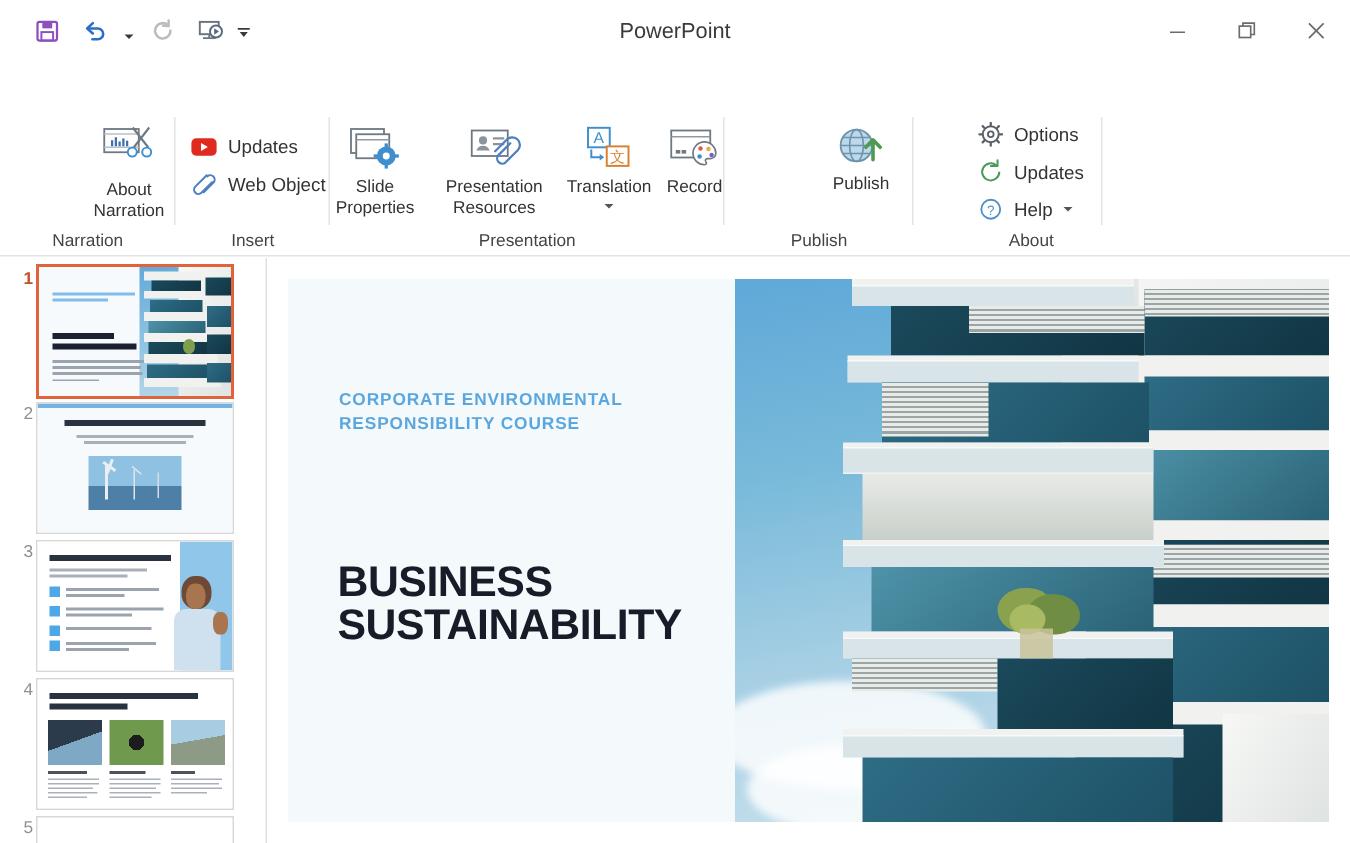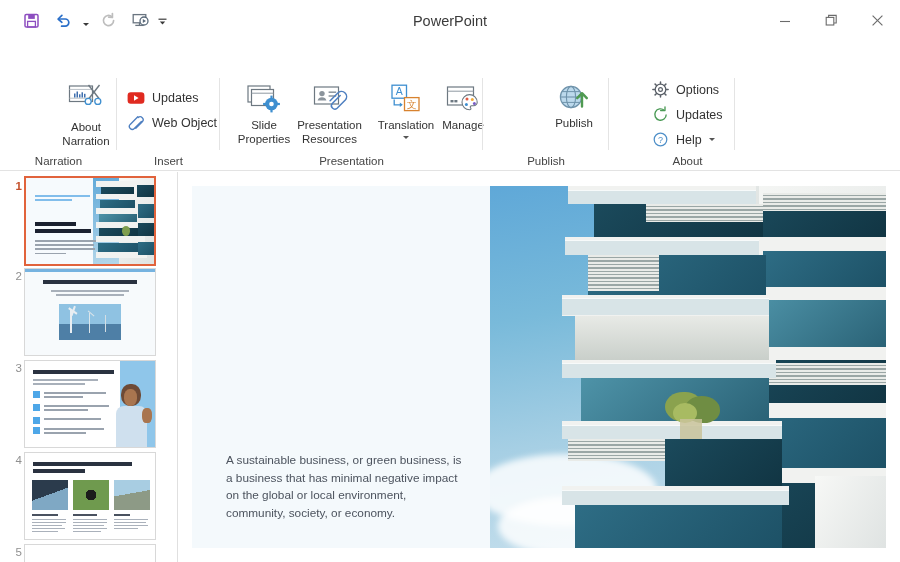--- a/index.html
+++ b/index.html
@@ -328,21 +328,21 @@
           <path d="M10.8 1.8 a2.9 2.9 0 0 1 4.1 4.1 L8.4 12.4" fill="none" stroke="#4e7fc0" stroke-width="1.35" stroke-linecap="round" transform="translate(0.4,0.8)"></path>
         </svg>
         <span class="lbl">Web Object</span>
       </div>
       <div class="glabel">Insert</div>
       <div class="gsep"></div>
     </div>
 
     <div class="rgroup" style="left:220px; width:263px;">
 
-      <div class="bigbtn" style="left:14px; top:6px; width:60px;justify-content:center;">
+      <div class="bigbtn" style="left:0; top:6px; width:60px;justify-content:center;">
         <svg width="38" height="34" viewBox="0 0 38 34">
           <rect x="3" y="4" width="22" height="16" fill="#fff" stroke="#6d7881" stroke-width="1.2"></rect>
           <rect x="6.5" y="7.5" width="22" height="16" fill="#fff" stroke="#6d7881" stroke-width="1.2"></rect>
           <line x1="6.5" y1="11.2" x2="28.5" y2="11.2" stroke="#8f99a1" stroke-width="1"></line>
           <circle cx="26.5" cy="22" r="6.3" fill="#3e8fd0"></circle>
           <circle cx="26.5" cy="22" r="2.3" fill="#fff"></circle>
           <g fill="#3e8fd0">
             <rect x="25.4" y="13.6" width="2.2" height="3"></rect>
               <rect x="25.4" y="27.4" width="2.2" height="3"></rect>
             <rect x="18.1" y="20.9" width="3" height="2.2"></rect>
@@ -388,21 +388,21 @@
           <rect x="3.5" y="5" width="26" height="18" fill="#fff" stroke="#6d7881" stroke-width="1.2"></rect>
           <line x1="3.5" y1="9.2" x2="29.5" y2="9.2" stroke="#8f99a1" stroke-width="1"></line>
           <rect x="6.5" y="18" width="3" height="2.4" fill="#6d7881"></rect>
           <rect x="10.4" y="18" width="3" height="2.4" fill="#6d7881"></rect>
           <path d="M25.6 12.6 a7.6 7.6 0 1 0 0 15.2 c1.4 0 1.7 -1.1 1.0 -1.9 c-0.8 -1.0 -0.2 -2.2 1.1 -2.2 h2.0 a3.5 3.5 0 0 0 3.5 -3.5 a7.6 7.6 0 0 0 -7.6 -7.6 z" fill="#fff" stroke="#6d7881" stroke-width="1.1"></path>
           <circle cx="23.0" cy="17.0" r="1.5" fill="#e05a45"></circle>
           <circle cx="28.3" cy="17.4" r="1.5" fill="#f0a93c"></circle>
           <circle cx="30.4" cy="21.4" r="1.5" fill="#7a5ec6"></circle>
           <circle cx="22.4" cy="22.4" r="1.5" fill="#3e8fd0"></circle>
         </svg>
-        <div class="lbl">Manage</div>
+        <div class="lbl">Record</div>
       </div>
 
       <div class="glabel">Presentation</div>
       <div class="gsep"></div>
     </div>
 
     <div class="rgroup" style="left:483px; width:126px;">
       <div class="bigbtn" style="left:64px; top:6px; width:54px;">
         <svg width="38" height="32" viewBox="0 0 38 32">
           <circle cx="16" cy="15" r="10.6" fill="#bcd9ec" stroke="#6f93ab" stroke-width="1.2"></circle>
@@ -593,23 +593,27 @@
     </div>
   </div>
 
   <div class="panel-divider"></div>
 
   <div class="stage">
     <div class="slide">
 
       <div class="slide-left"></div>
 
-
-
-      <div class="sbody">A sustainable business, or green business, is a business that has minimal negative impact on the global or local environment, community, society, or economy.</div>
+      <div class="kicker">CORPORATE ENVIRONMENTAL RESPONSIBILITY COURSE</div>
+
+      <div class="stitle">
+        <span>BUSINESS</span><br>
+        <span>SUSTAINABILITY</span>
+      </div>
+
 
       <div class="slide-img">
         <div class="bsky"></div>
         <div class="cloud" style="left:-4%; top:74%; width:46%; height:20%;"></div>
         <div class="cloud" style="left:2%; top:86%; width:34%; height:16%;"></div>
 
         <div class="bmass" style="left:18%; top:0; width:82%; height:100%;">
 
           <div class="wall" style="left:45%; top:0; width:55%; height:100%;"></div>
           <div class="wall" style="left:45%; top:0; width:16%; height:42%; background:linear-gradient(120deg,#eef0ee,#cfd6d5);"></div>

